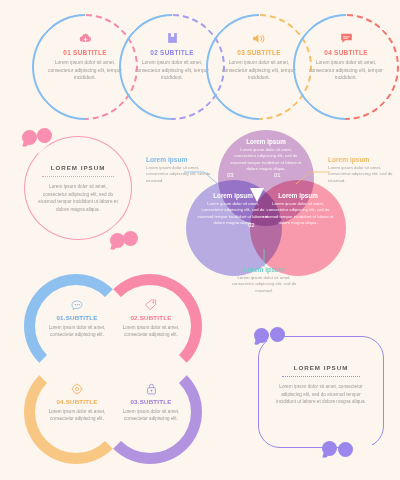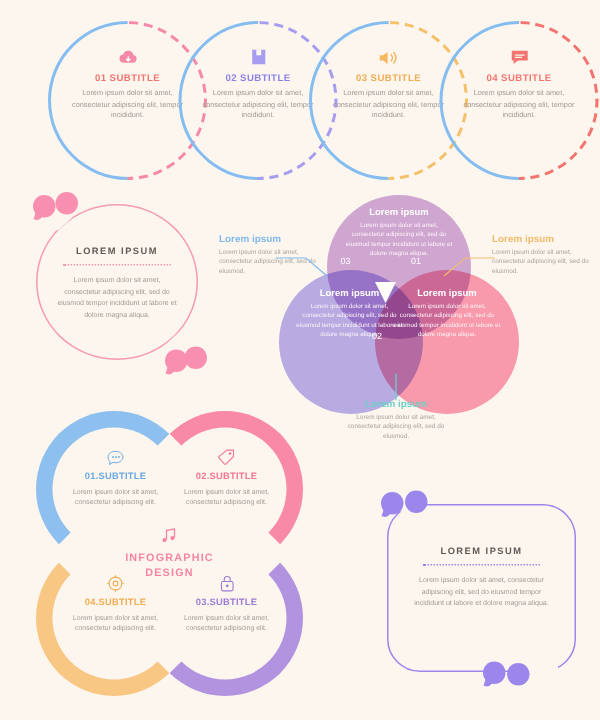--- a/index.html
+++ b/index.html
@@ -281,30 +281,20 @@
         <svg width="12" height="12" viewBox="0 0 18 18">
             <circle cx="9" cy="9" r="6.4" stroke="#f0ad52" stroke-width="1.1" fill="none"></circle>
             <circle cx="9" cy="9" r="2.4" stroke="#f0ad52" stroke-width="1.1" fill="none"></circle>
             <path d="M9 .8v2M9 15.2v2M.8 9h2M15.2 9h2" stroke="#f0ad52" stroke-width="1.1"></path>
           </svg>
       </div>
       <div class="h" style="color:#f0ad52;">04.SUBTITLE</div>
       <div class="p">Lorem ipsum dolor sit amet, consectetur adipiscing elit.</div>
     </div>
 
-    <div class="flower-center">
-      <div class="ic">
-        <svg width="12" height="12" viewBox="0 0 18 18">
-            <path d="M6 13V4l8-1.6V11" stroke="#f8859f" stroke-width="1.3" fill="none" stroke-linejoin="round"></path>
-            <circle cx="4" cy="13.6" r="2.1" fill="#f8859f"></circle>
-            <circle cx="12" cy="11.6" r="2.1" fill="#f8859f"></circle>
-          </svg>
-      </div>
-      <div class="t">INFOGRAPHIC DESIGN</div>
-    </div>
   </div>
 
   <div class="purple-card">
     <div class="frame"></div>
     <div class="mtl"></div>
     <div class="mbr"></div>
     <div class="bubp tail" style="left:-4px;top:-8px;"></div>
     <div class="bubp" style="left:12px;top:-9px;"></div>
     <div class="bubp tail" style="left:64px;bottom:-8px;"></div>
     <div class="bubp" style="left:80px;bottom:-9px;"></div>

